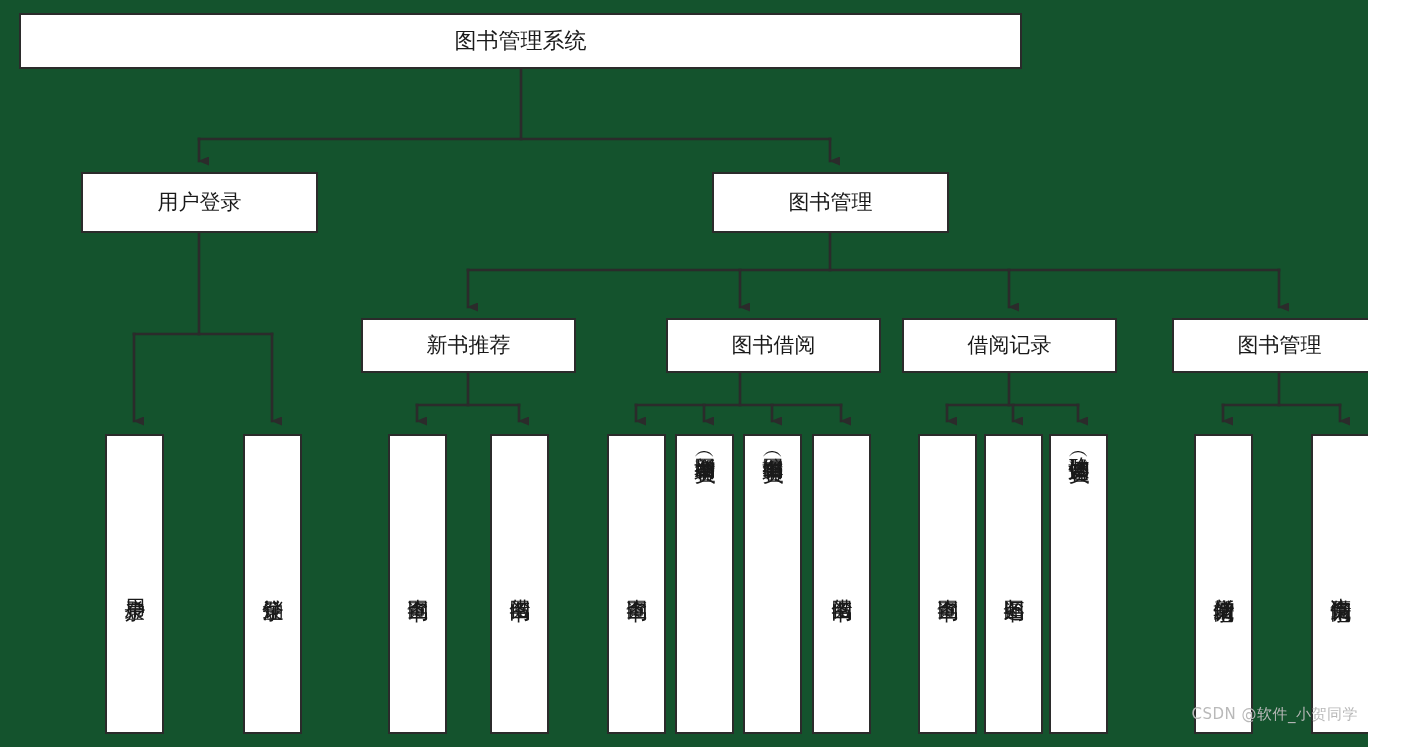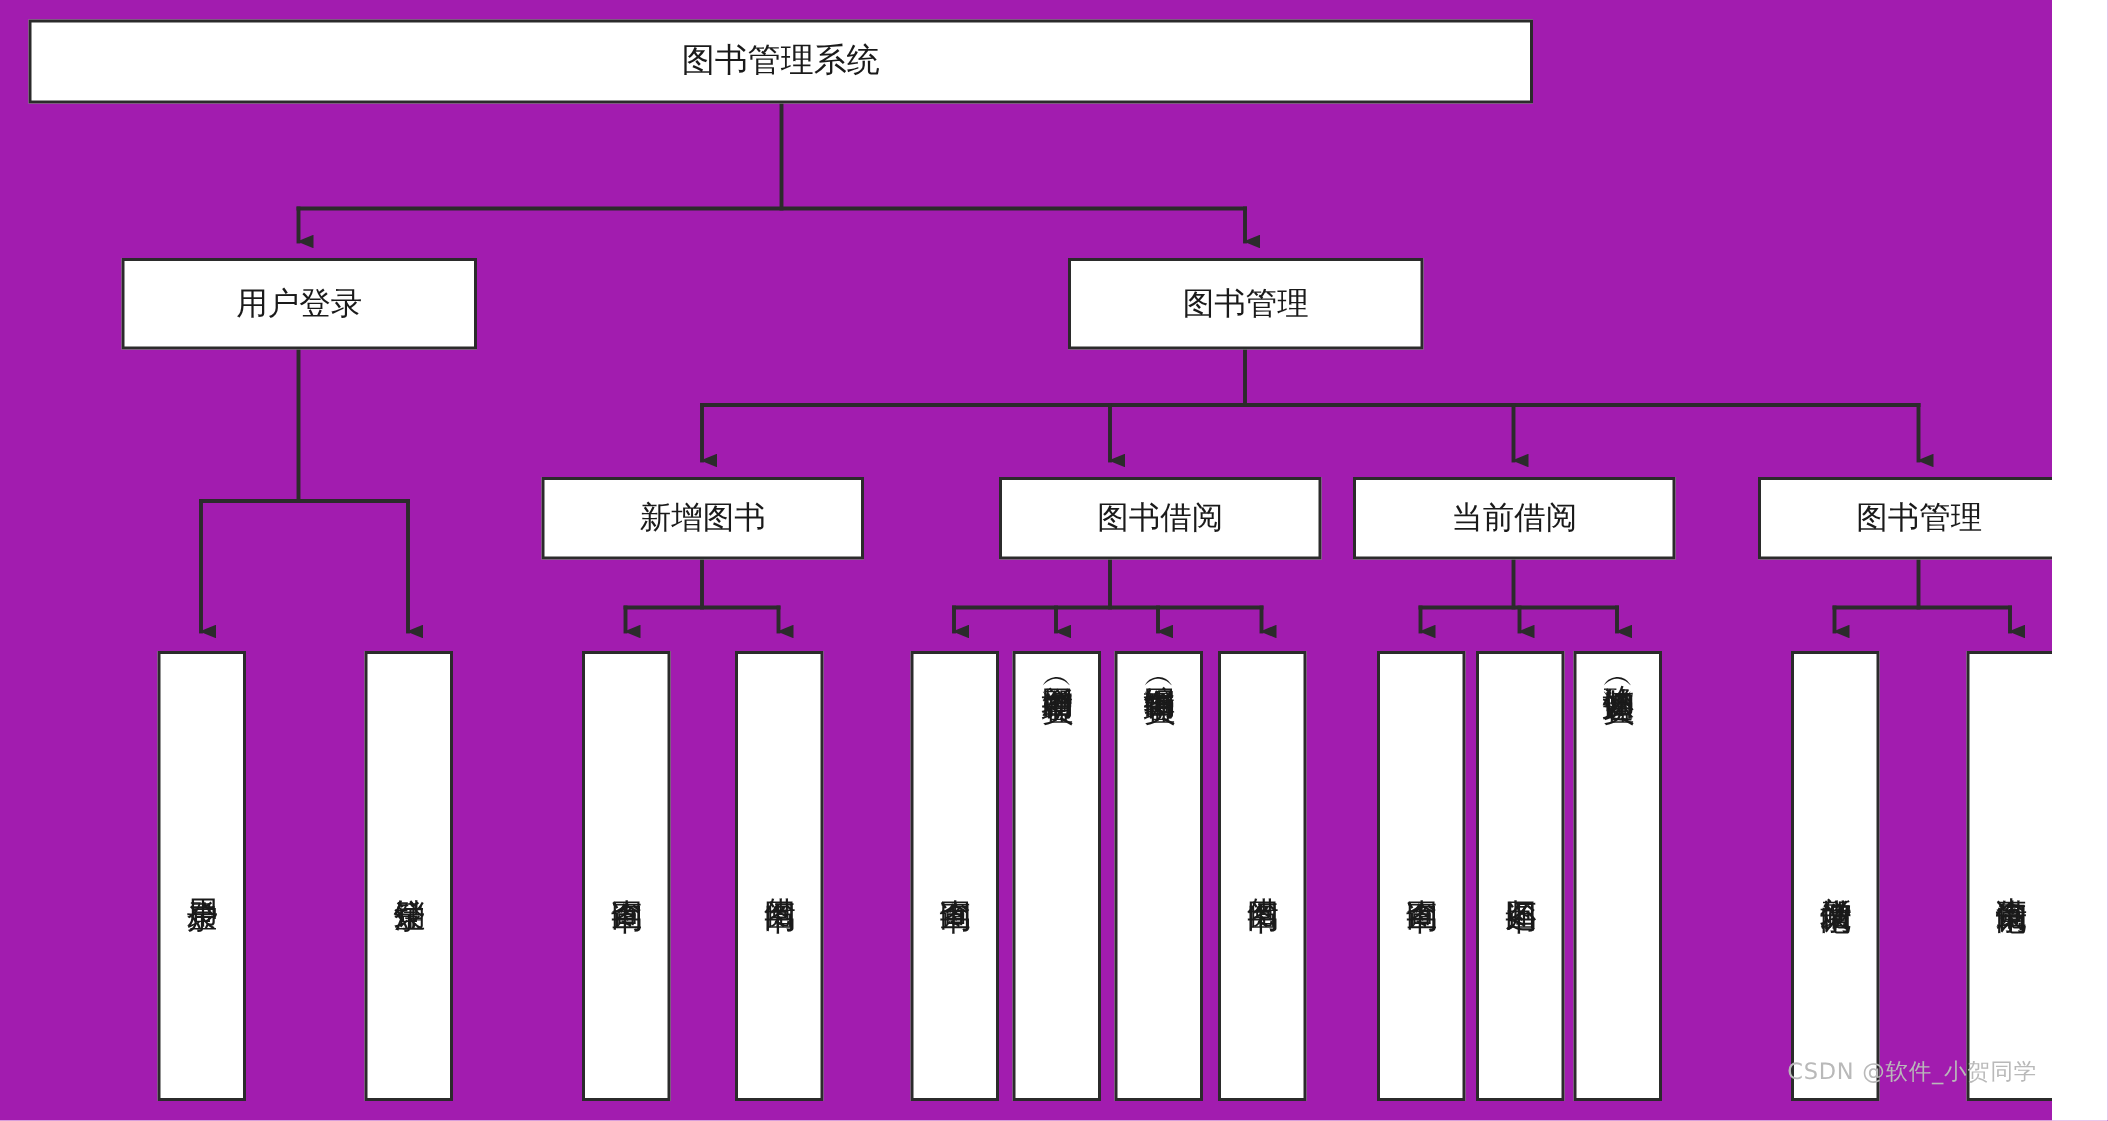--- a/index.html
+++ b/index.html
@@ -8,21 +8,21 @@
     padding: 0;
     background: #ffffff;
   }
   body {
     font-family: "DejaVu Sans", "Liberation Sans", sans-serif;
   }
   #diagram-root {
     position: relative;
     width: 1368px;
     height: 747px;
-    background: #a21caf;
+    background: #14532d;
     overflow: hidden;
   }
   #edge-layer {
     position: absolute;
     left: 0;
     top: 0;
     width: 1405px;
     height: 747px;
   }
   .node {
@@ -139,27 +139,27 @@
   </div>
 
   <div class="node horiz" style="left:81px; top:172px; width:237px; height:61px;">
     <span class="node-label">用户登录</span>
   </div>
   <div class="node horiz" style="left:712px; top:172px; width:237px; height:61px;">
     <span class="node-label">图书管理</span>
   </div>
 
   <div class="node horiz" style="left:361px; top:318px; width:215px; height:55px;">
-    <span class="node-label">新增图书</span>
+    <span class="node-label">新书推荐</span>
   </div>
   <div class="node horiz" style="left:666px; top:318px; width:215px; height:55px;">
     <span class="node-label">图书借阅</span>
   </div>
   <div class="node horiz" style="left:902px; top:318px; width:215px; height:55px;">
-    <span class="node-label">当前借阅</span>
+    <span class="node-label">借阅记录</span>
   </div>
   <div class="node horiz" style="left:1172px; top:318px; width:215px; height:55px;">
     <span class="node-label">图书管理</span>
   </div>
 
   <div class="node vert" style="left:105px; top:434px; width:59px; height:300px;">
     <span class="node-label">用户登录</span>
   </div>
   <div class="node vert" style="left:243px; top:434px; width:59px; height:300px;">
     <span class="node-label">注销登录</span>

